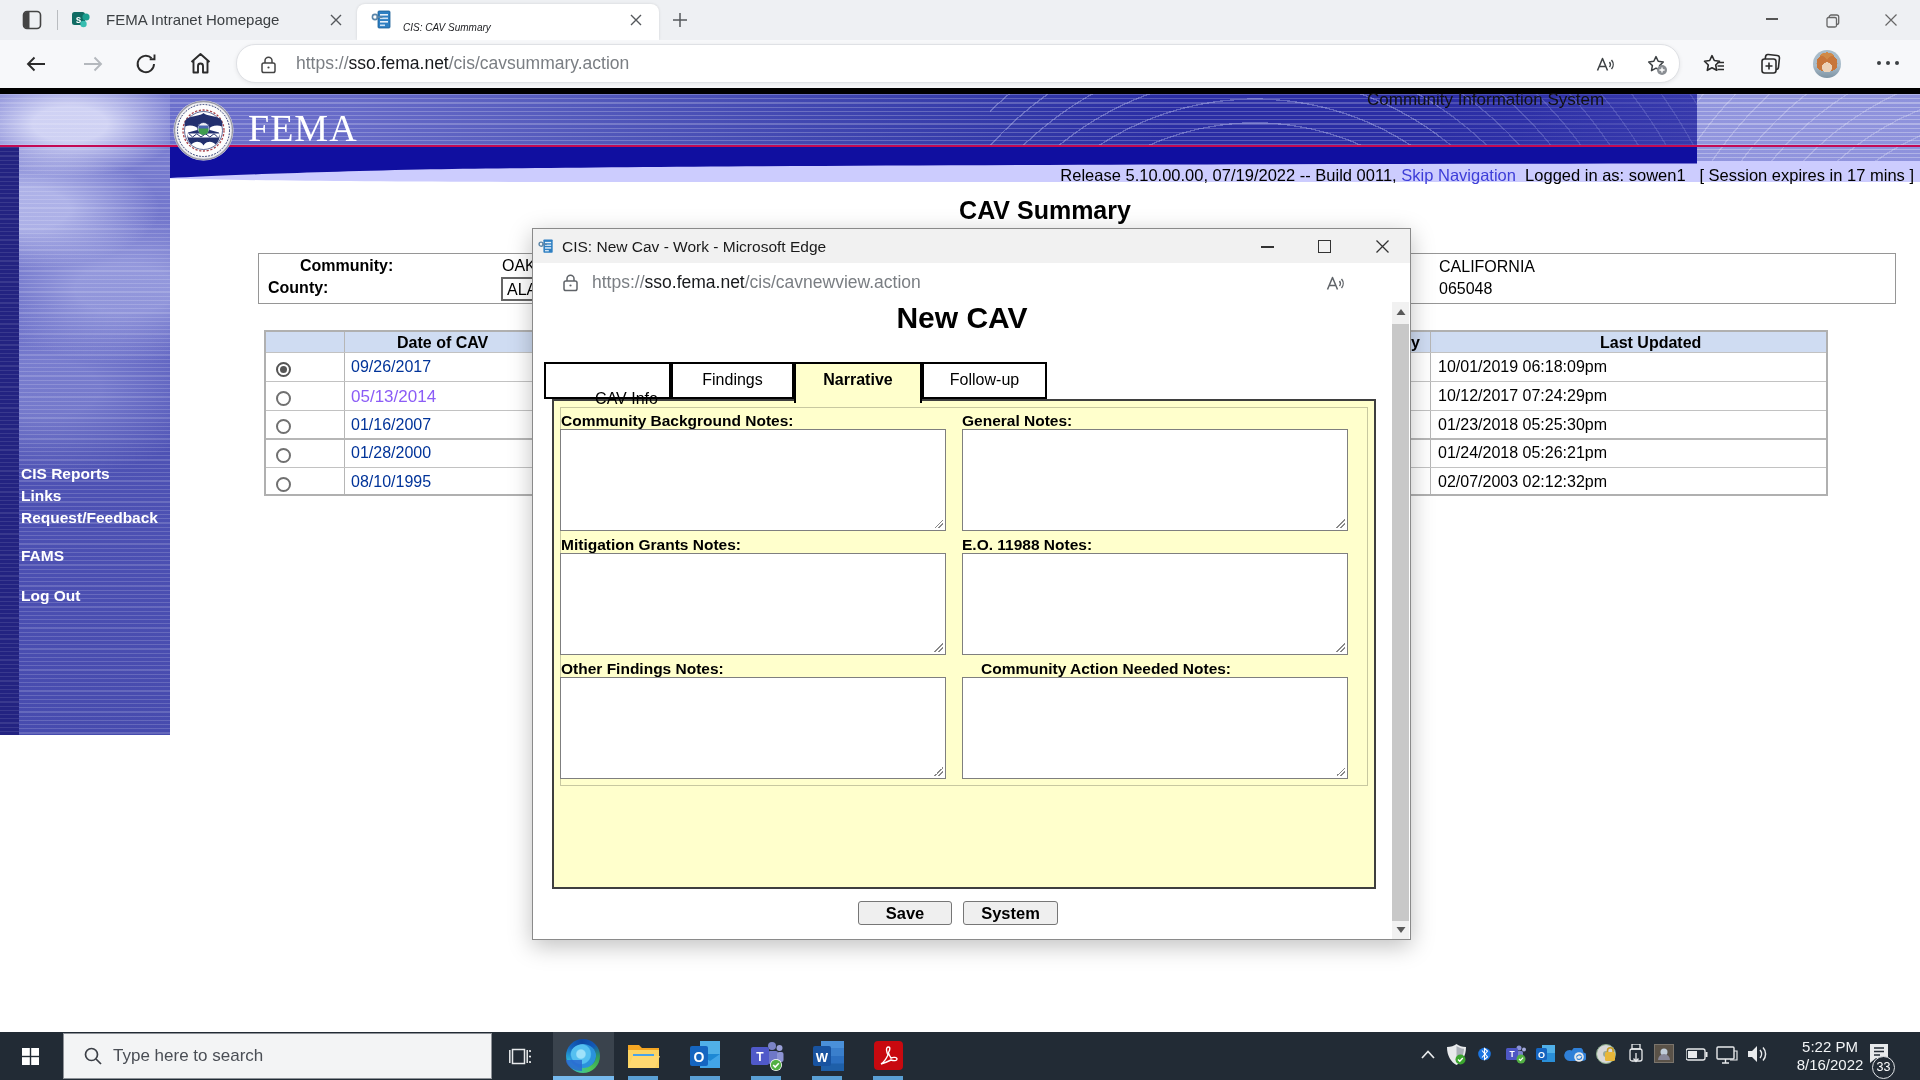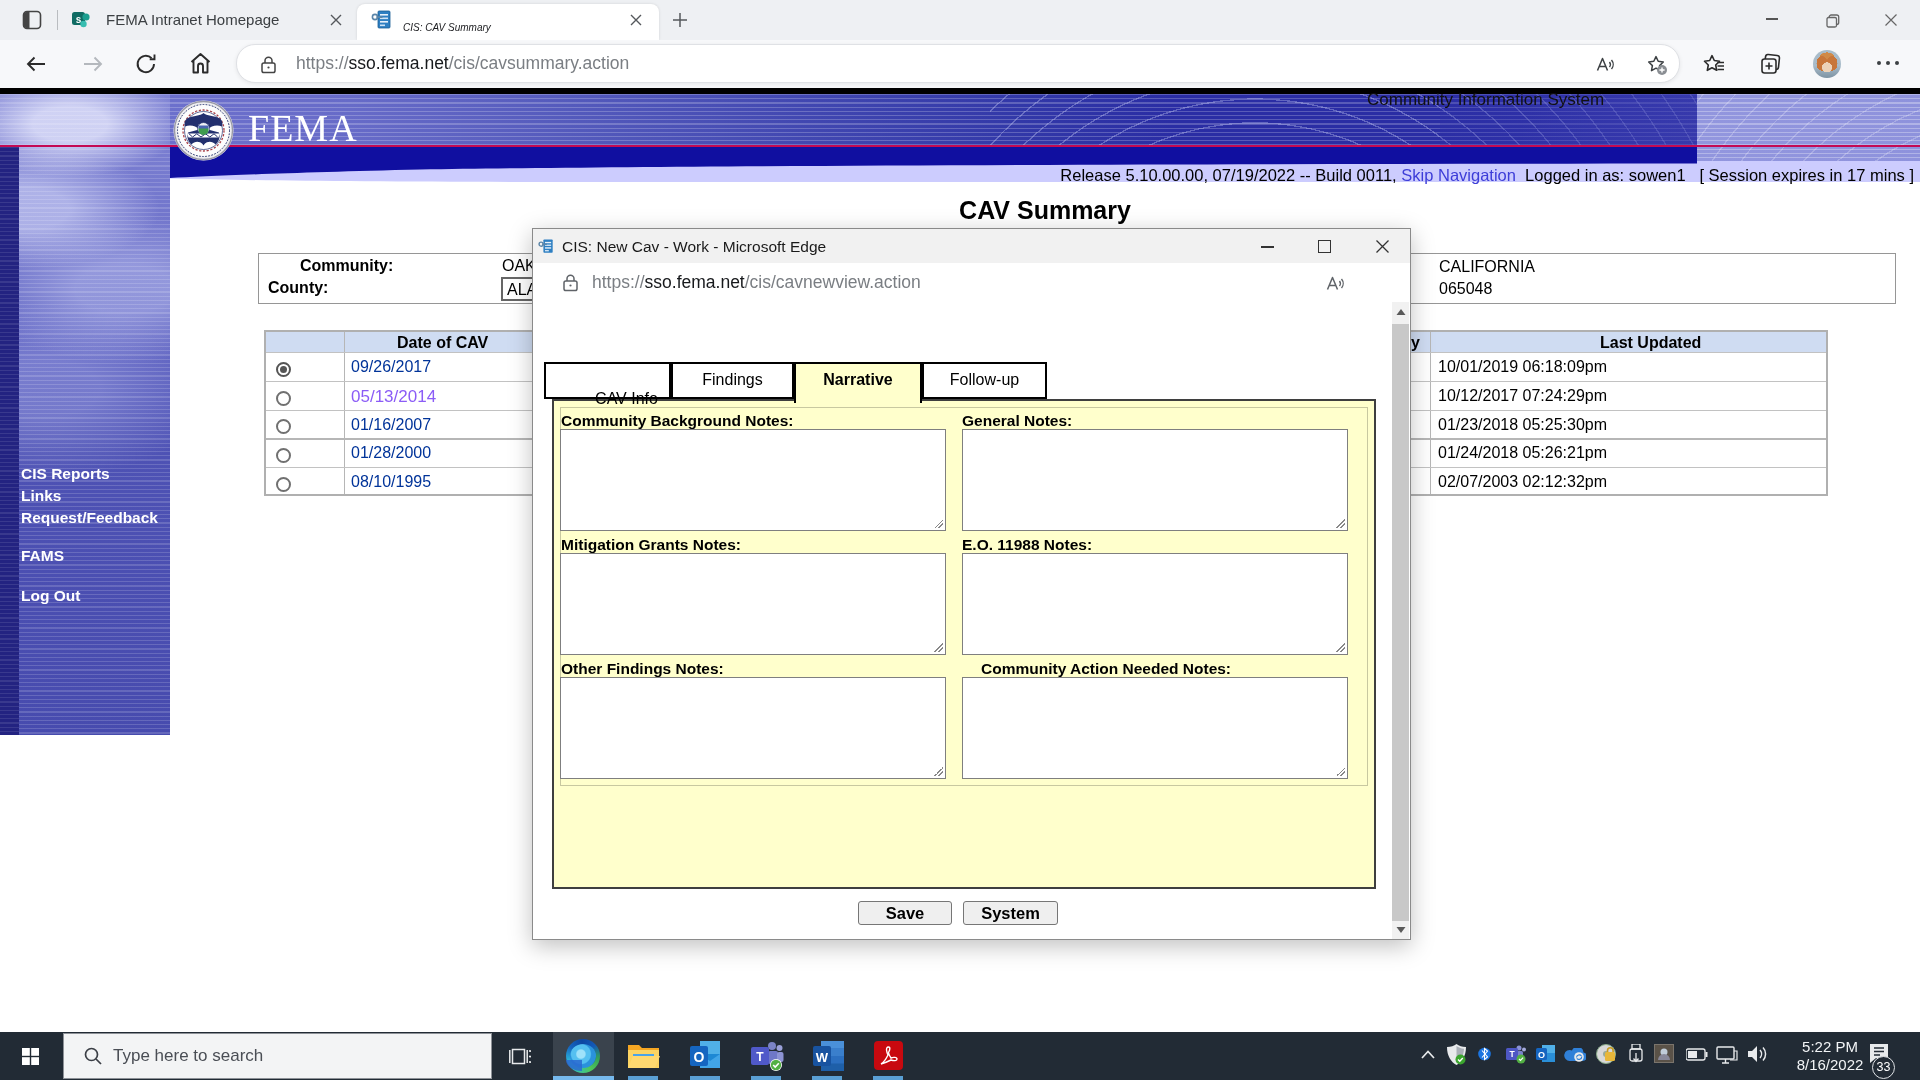--- a/index.html
+++ b/index.html
@@ -248,20 +248,21 @@
 
   <div class="abs" style="left:1392px;top:302px;width:17px;height:637px;background:#f1f1f1;"></div>
   <div class="abs" style="left:1392px;top:324px;width:17px;height:597px;background:#c8c8c8;"></div>
   <svg class="abs" style="left:1396px;top:308px;" width="10" height="8" viewBox="0 0 10 8">
       <path d="M5 1 L9.5 7 H0.5 Z" fill="#5a5a5a"></path>
     </svg>
   <svg class="abs" style="left:1396px;top:926px;" width="10" height="8" viewBox="0 0 10 8">
       <path d="M5 7 L9.5 1 H0.5 Z" fill="#5a5a5a"></path>
     </svg>
 
+  <div class="abs" style="left:532px;top:301px;width:860px;text-align:center;font-size:30px;font-weight:bold;color:#000;">New CAV</div>
 
   <div class="abs" style="left:552px;top:399px;width:824px;height:490px;background:#ffffcc;border:2px solid #3f3f3f;"></div>
   <div class="abs" style="left:560px;top:407px;width:808px;height:379px;border:1px solid #c8c8a0;"></div>
 
   <div class="abs" style="left:544px;top:362px;width:127px;height:37px;background:#fff;border:2px solid #000;"></div>
   <div class="abs" style="left:671px;top:362px;width:123px;height:37px;background:#fff;border:2px solid #000;"></div>
   <div class="abs" style="left:922px;top:362px;width:125px;height:37px;background:#fff;border:2px solid #000;"></div>
   <div class="abs" style="left:794px;top:362px;width:128px;height:41px;background:#ffffcc;border:2px solid #000;border-bottom:none;"></div>
   <div class="abs" style="left:544px;top:390px;width:127px;text-align:center;font-size:16px;padding-left:38px;">CAV Info</div>
   <div class="abs" style="left:671px;top:371px;width:123px;text-align:center;font-size:16px;">Findings</div>

